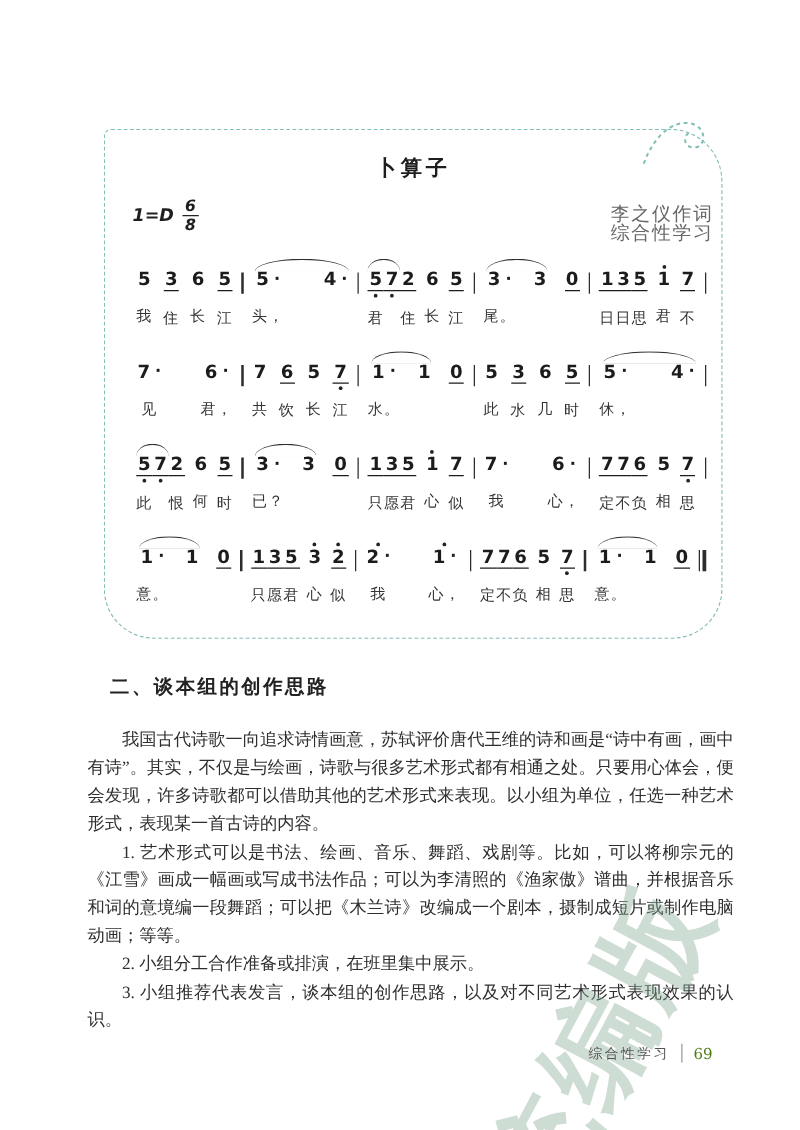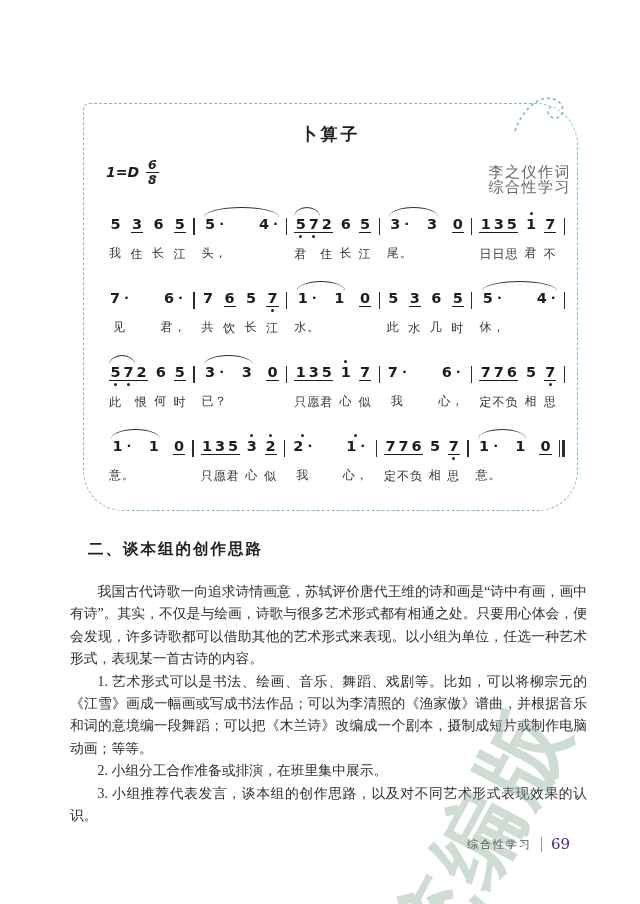--- a/index.html
+++ b/index.html
@@ -41,21 +41,21 @@
   
   .sec-heading{position:absolute;left:88px;top:506px;font-size:15.5px;font-weight:bold;
                letter-spacing:2px;color:#222;}
   .sec-body{position:absolute;left:70px;top:548px;width:517px;font-size:13.8px;
             line-height:22.4px;text-align:justify;color:#2e2e2e;}
   .sec-body p{margin:0;text-indent:2em;}
   
   .footer{position:absolute;right:54px;top:802px;display:flex;align-items:center;}
   .footer-label{font-size:11px;color:#555;letter-spacing:2px;}
   .footer-div{width:1px;height:15px;background:#999;margin:0 9px;}
-  .footer-num{font-size:15px;color:#4c1d95;font-family:"DejaVu Serif",serif;}
+  .footer-num{font-size:12px;color:#4d7c0f;font-family:"DejaVu Serif",serif;}
   .watermark{position:absolute;left:316px;top:706px;width:370px;white-space:nowrap;
              transform:rotate(-62deg);transform-origin:50% 50%;pointer-events:none;
              font-family:"DejaVu Serif",serif;font-weight:bold;font-size:88px;
              letter-spacing:6px;color:rgba(132,170,147,0.40);}
 </style>
 </head>
 <body>
 
 <div class="page">
 

